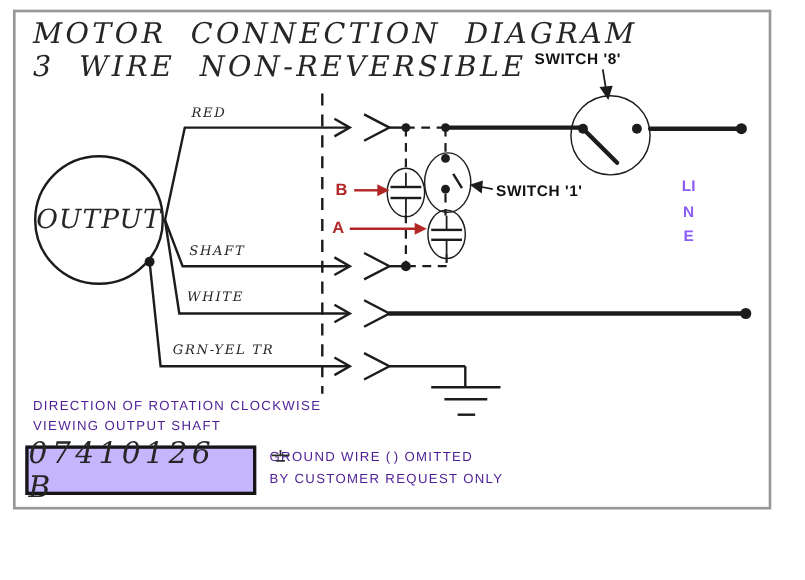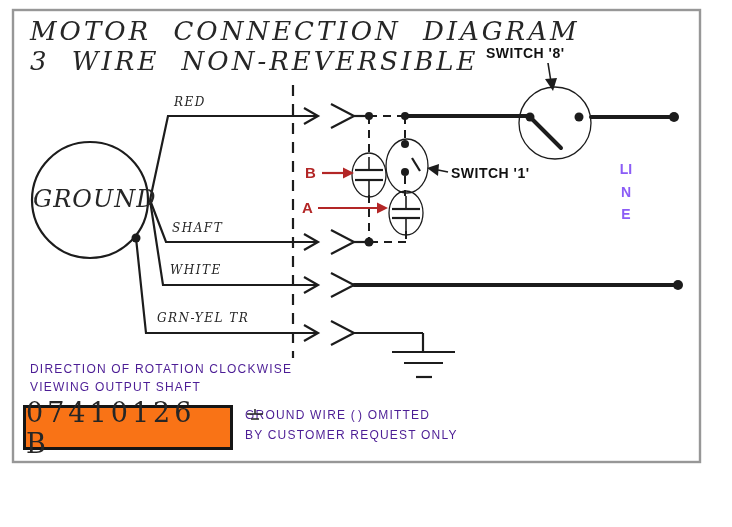--- a/index.html
+++ b/index.html
@@ -32,22 +32,22 @@
   .motor-t{font-size:24px;letter-spacing:1px;text-align:center;width:114px;}
   .wire-t{font-size:12px;letter-spacing:1.5px;}
   .sw-t{font-size:14px;font-weight:bold;letter-spacing:.5px;color:#111;}
   .ab-t{font-size:15px;font-weight:bold;color:var(--annotation-red);}
   .line-t{font-size:14px;font-weight:bold;width:16px;word-break:break-all;line-height:22.5px;text-align:center;color:#8b5cf6;white-space:normal;}
   .note-t{font-size:12px;letter-spacing:1.2px;color:#4c1d95;}
   .pn-box{
     position:absolute;left:23px;top:405px;width:210px;height:45px;
     border:3.5px solid #151515;box-sizing:border-box;
     display:flex;align-items:center;justify-content:flex-end;
-    font-family:"DejaVu Serif","Liberation Serif",serif;
-    font-size:27px;letter-spacing:4px;word-spacing:18px;color:#262626;background:#f97316;
+    font-family:"DejaVu Serif","Liberation Serif",serif;font-style:italic;
+    font-size:27px;letter-spacing:4px;word-spacing:18px;color:#262626;background:#c4b5fd;
   }
   .gglyph{display:inline-block;vertical-align:-2px;margin:0 1px;}
 </style>
 </head>
 <body>
 
 <div class="stage">
 
   <svg width="732" height="527" viewBox="0 0 732 527">
 
@@ -159,21 +159,21 @@
 
     <g>
       <line x1="448" y1="172" x2="438" y2="170" class="ink w15"></line>
       <polygon points="427,168 439,164 438,176" class="inkfill"></polygon>
     </g>
   </svg>
 
   <div class="t serif-i title" style="left:30px;top:16px;">MOTOR CONNECTION DIAGRAM</div>
   <div class="t serif-i title" style="left:30px;top:46px;">3 WIRE NON-REVERSIBLE</div>
 
-  <div class="t serif-i motor-t" style="left:33px;top:185px;">GROUND</div>
+  <div class="t serif-i motor-t" style="left:33px;top:185px;">OUTPUT</div>
 
   <div class="t serif-i wire-t" style="left:174px;top:95px;">RED</div>
   <div class="t serif-i wire-t" style="left:172px;top:221px;">SHAFT</div>
   <div class="t serif-i wire-t" style="left:170px;top:263px;">WHITE</div>
   <div class="t serif-i wire-t" style="left:157px;top:311px;">GRN-YEL TR</div>
 
   <div class="t sw-t" style="left:486px;top:45px;">SWITCH '8'</div>
   <div class="t sw-t" style="left:451px;top:165px;">SWITCH '1'</div>
 
   <div class="t ab-t" style="left:305px;top:164px;">B</div>

